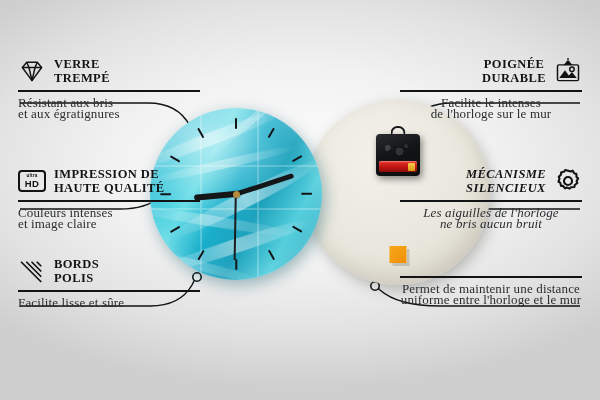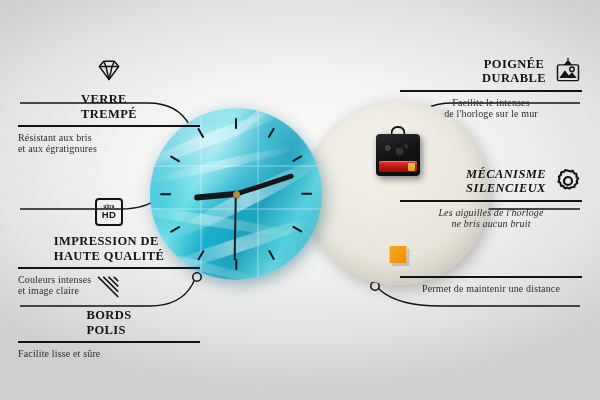--- a/index.html
+++ b/index.html
@@ -92,32 +92,32 @@
     border-radius:50%; background:#b48a3c; box-shadow:0 0 2px rgba(0,0,0,.6); }
 
   
   .wires { position:absolute; inset:0; }
 
   
   .feat { position:absolute; width:182px; }
   .feat.left  { text-align:left; }
   .feat.right { text-align:center; }
 
-  .feat-head { display:flex; align-items:center; gap:8px; min-height:30px;flex-direction:column; }
+  .feat-head { display:flex; align-items:center; gap:8px; min-height:30px; }
   .feat.right .feat-head { flex-direction:row-reverse; }
 
   .feat-title {
     font-family:"Liberation Serif", serif;
     font-weight:700; font-size:12.5px; line-height:14.5px;
     letter-spacing:.4px; color:#111315; text-transform:uppercase;
   }
   .rule { height:1.6px; background:#111315; margin:4px 0 5px; width:100%; }
   .feat-desc {
     font-family:"Liberation Serif", serif;
-    font-size:10px; line-height:11.6px; color:#2a2d30; letter-spacing:.15px;
+    font-size:13px; line-height:11.6px; color:#2a2d30; letter-spacing:.15px;
   }
   .ico { width:28px; height:28px; flex:0 0 28px; color:#111315; }
   .ico svg { width:100%; height:100%; display:block; }
 
   .hd-ico {
     width:28px; height:22px; flex:0 0 28px; border:2px solid #111315; border-radius:4px;
     display:flex; flex-direction:column; align-items:center; justify-content:center; line-height:1;
   }
   .hd-ultra { font-family:"Liberation Sans", sans-serif; font-size:4.6px; font-weight:700; letter-spacing:.2px; color:#111315; }
   .hd-hd { font-family:"Liberation Sans", sans-serif; font-size:9.5px; font-weight:700; letter-spacing:.3px; color:#111315; margin-top:.5px; }
@@ -234,39 +234,39 @@
         <span>TREMPÉ</span>
       </span>
     </div>
     <div class="rule"></div>
     <div class="feat-desc">
       <span>Résistant aux bris</span><br>
       <span>et aux égratignures</span>
     </div>
   </div>
 
-  <div class="feat left" style="left:18px; top:166px;margin-top:32px;">
+  <div class="feat left" style="left:18px; top:166px;">
     <div class="feat-head">
       <span class="hd-ico">
         <span class="hd-ultra">ultra</span>
         <span class="hd-hd">HD</span>
       </span>
       <span class="feat-title">
         <span>IMPRESSION DE</span><br>
         <span>HAUTE QUALITÉ</span>
       </span>
     </div>
     <div class="rule"></div>
     <div class="feat-desc">
       <span>Couleurs intenses</span><br>
       <span>et image claire</span>
     </div>
   </div>
 
-  <div class="feat left" style="left:18px; top:272px;">
+  <div class="feat left" style="left:18px; top:256px;">
     <div class="feat-head">
       <span class="ico">
         <svg viewBox="0 0 32 32" fill="none" stroke="currentColor" stroke-width="2" stroke-linecap="round">
           <path d="M4 6 L26 28"></path>
             <path d="M10 6 L26 22"></path>
             <path d="M16 6 L26 16"></path>
             <path d="M22 6 L26 10"></path>
         </svg>
       </span>
       <span class="feat-title">
@@ -320,16 +320,17 @@
     <div class="feat-desc">
       <span>Les aiguilles de l'horloge</span><br>
       <span>ne bris aucun bruit</span>
     </div>
   </div>
 
   <div class="feat right" style="left:400px; top:272px;">
     <div class="rule"></div>
     <div class="feat-desc">
       <span>Permet de maintenir une distance</span><br>
+      <span>uniforme entre l'horloge et le mur</span>
     </div>
   </div>
 
 </div>
 
 </body></html>

